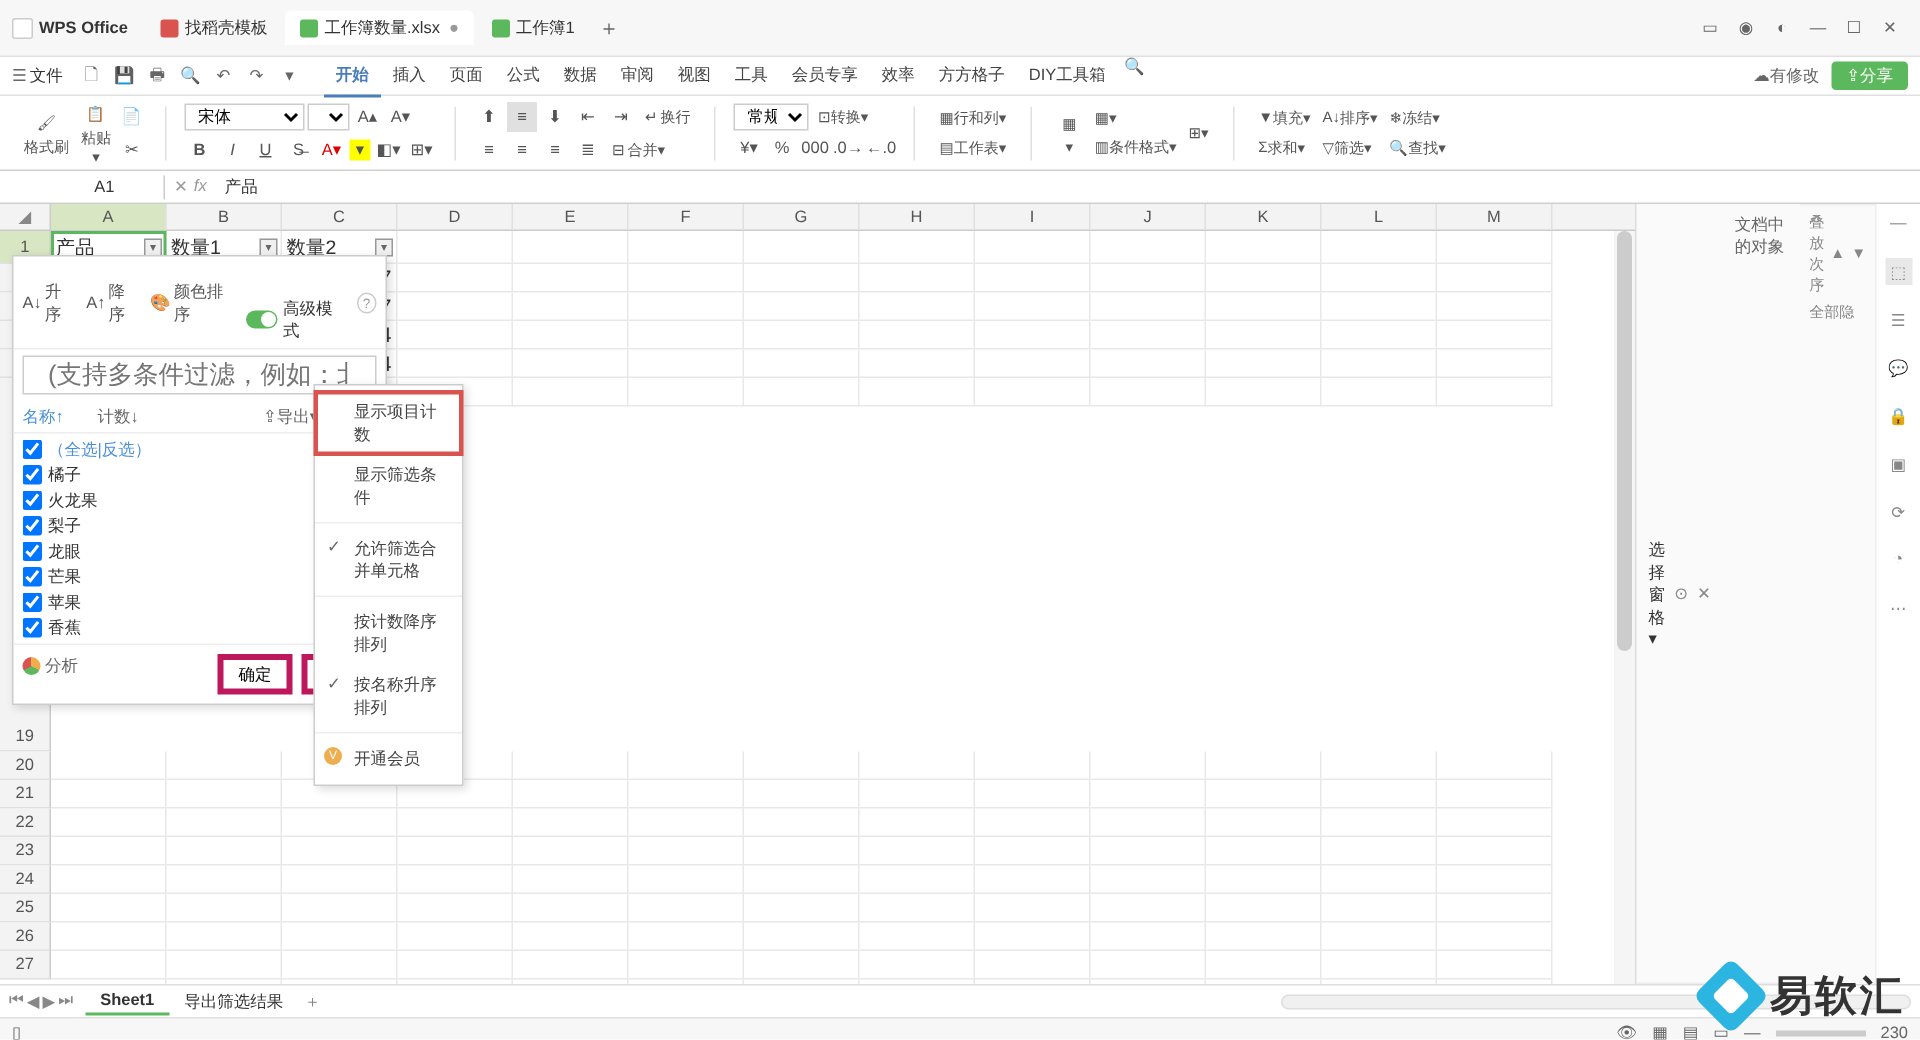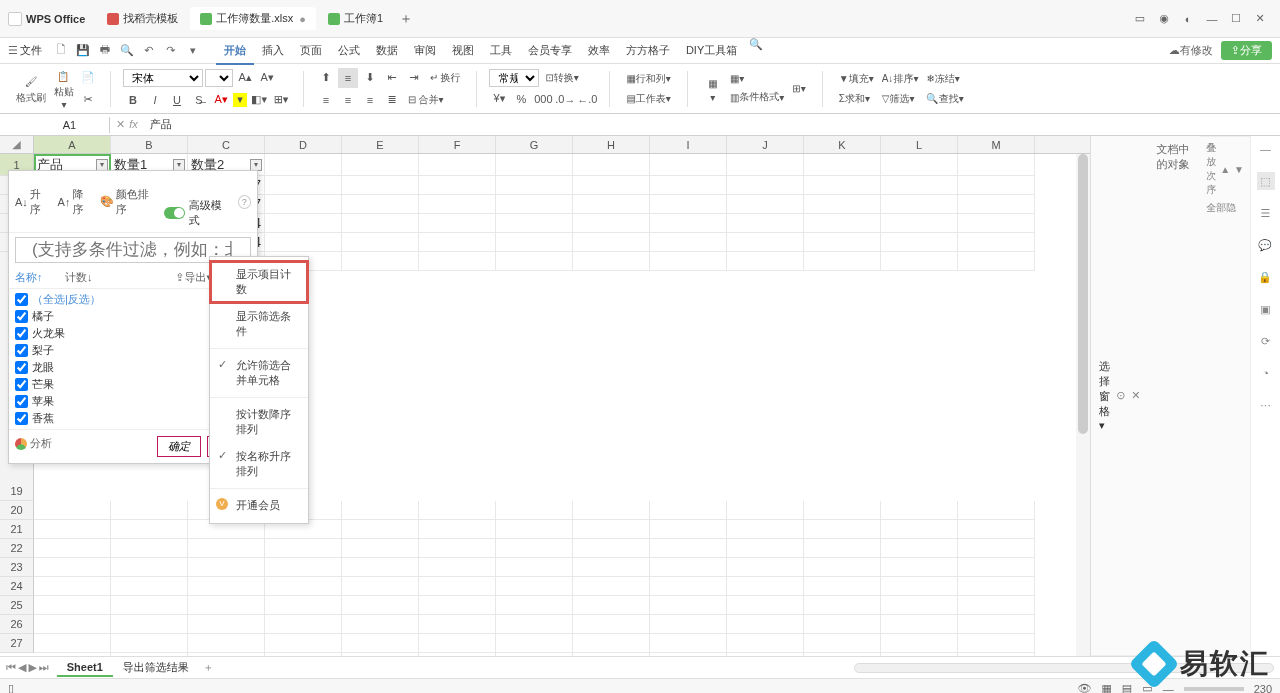--- a/index.html
+++ b/index.html
@@ -88,21 +88,21 @@
 .fp-cols .c2 { flex: 0 0 50px; }
 .fp-cols .c3 { margin-left: auto; display: flex; gap: 6px; }
 .fp-list { padding: 2px 6px; max-height: 200px; overflow: auto; }
 .fp-item { display: flex; align-items: center; gap: 4px; padding: 1px 0; font-size: 11px; }
 .fp-item input { margin: 0; }
 .fp-item .links { color: #4a90d9; }
 .fp-bottom { display: flex; align-items: flex-start; padding: 6px; border-top: 1px solid #eee; gap: 20px; }
 .fp-bottom .analysis { display: flex; align-items: center; gap: 3px; color: #666; }
 .fp-bottom .analysis .pie { width: 12px; height: 12px; border-radius: 50%; background: conic-gradient(#f0ad4e 0 120deg, #5cb85c 120deg 240deg, #d9534f 240deg); }
 .fp-bottom .btns { margin-left: auto; display: flex; gap: 6px; }
-.fp-bottom button { border: 1px solid #be185d; background: #fff; padding: 2px 10px; font-size: 11px; cursor: pointer; font-style: italic; }
+.fp-bottom button { border: 4px solid #be185d; background: #fff; padding: 2px 10px; font-size: 11px; cursor: pointer; }
 
 .options-menu { position: absolute; left: 209px; top: 256px; width: 100px; background: #fff; border: 1px solid #ccc; box-shadow: 2px 2px 6px rgba(0,0,0,.15); z-index: 20; padding: 4px 0; }
 .options-menu .mi { padding: 6px 10px 6px 26px; font-size: 11px; color: #444; position: relative; cursor: pointer; }
 .options-menu .mi.highlighted { outline: 3px solid #d9534f; outline-offset: -2px; }
 .options-menu .mi .chk { position: absolute; left: 8px; top: 6px; color: #666; }
 .options-menu .mi .vip { position: absolute; left: 6px; top: 6px; width: 12px; height: 12px; background: #f0ad4e; border-radius: 50%; font-size: 8px; color: #fff; text-align: center; line-height: 12px; }
 .options-menu .sep { height: 1px; background: #eee; margin: 3px 0; }
 
 .right-panel { width: 160px; border-left: 1px solid #ddd; background: #fafafa; display: flex; flex-direction: row; }
 .rp-header { padding: 6px 8px; display: flex; align-items: center; border-bottom: 1px solid #eee; font-size: 11px; }

